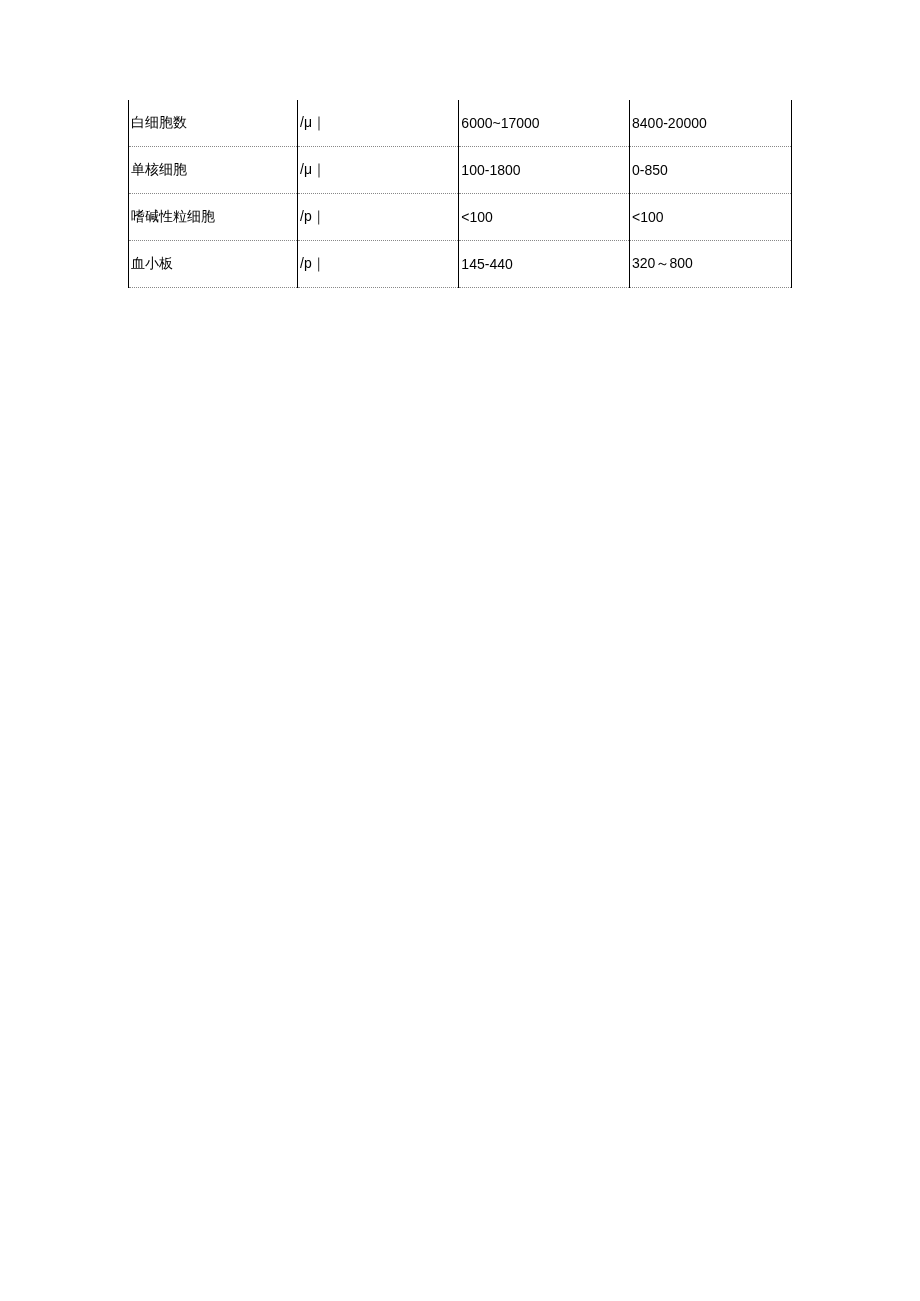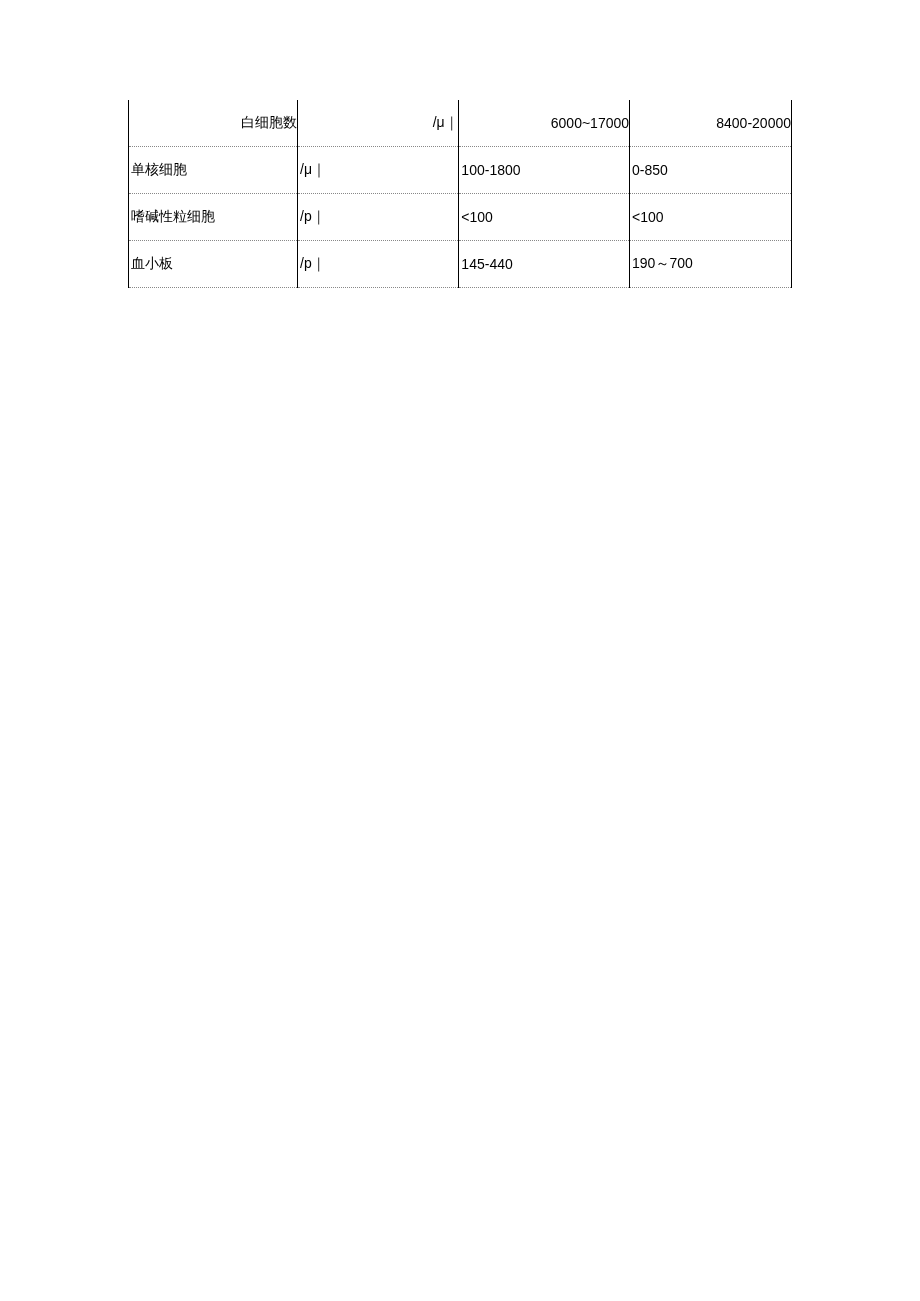--- a/index.html
+++ b/index.html
@@ -29,21 +29,20 @@
     td {
       border-left: 1px solid #000;
       border-bottom: 1px dotted #888;
       padding: 0;
       height: 46px;
       vertical-align: middle;
       font-size: 14px;
     }
     tr:first-child td {
       border-top: none;
-      text-align: right;
     }
     td.col-name {
       width: 170px;
       padding-left: 2px;
     }
     td.col-unit {
       width: 162px;
       padding-left: 2px;
       font-family: Arial, sans-serif;
     }
@@ -84,18 +83,18 @@
         <tr>
           <td class="col-name">嗜碱性粒细胞</td>
           <td class="col-unit"><span class="unit-text">/p｜</span></td>
           <td class="col-val1">&lt;100</td>
           <td class="col-val2">&lt;100</td>
         </tr>
         <tr>
           <td class="col-name">血小板</td>
           <td class="col-unit"><span class="unit-text">/p｜</span></td>
           <td class="col-val1">145-440</td>
-          <td class="col-val2">190～700</td>
+          <td class="col-val2">320～800</td>
         </tr>
       </tbody>
     </table>
   </div>
 </div>
 
 </body></html>

